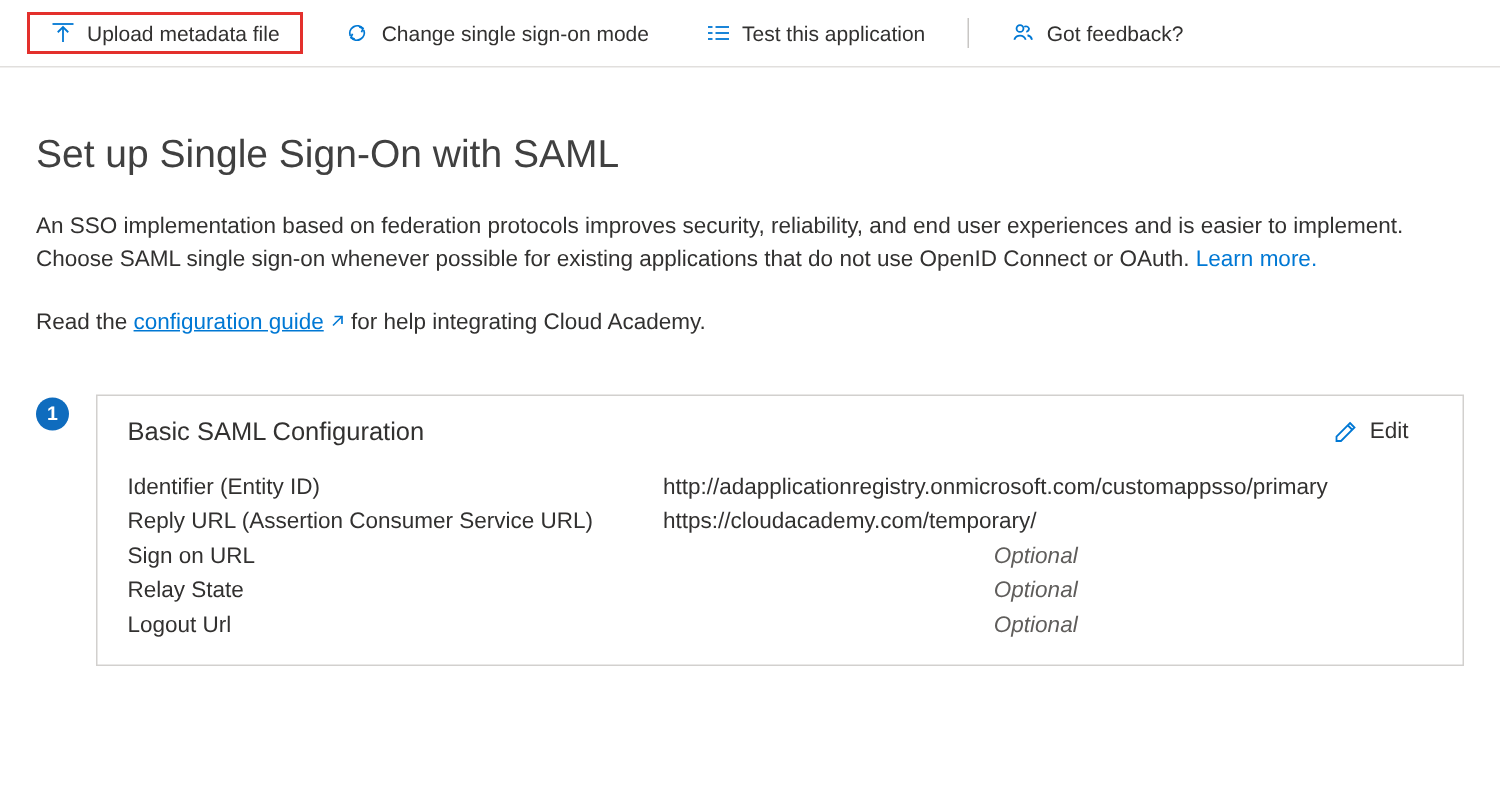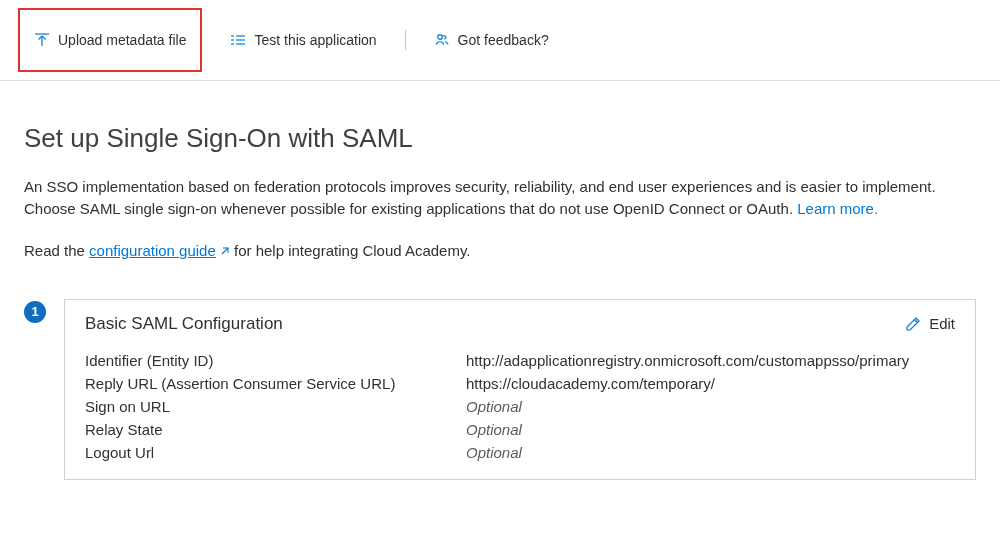--- a/index.html
+++ b/index.html
@@ -22,21 +22,21 @@
     display: inline-flex;
     align-items: center;
     gap: 8px;
     color: #323130;
     cursor: pointer;
     padding: 6px 10px;
     font-size: 14px;
   }
   .toolbar-item.highlighted {
     border: 2px solid #e3302c;
-    padding: 22px 14px;
+    padding: 4px 14px;
   }
   .toolbar-sep {
     width: 1px;
     height: 20px;
     background: #c8c6c4;
   }
   .icon {
     display: inline-flex;
     align-items: center;
     justify-content: center;
@@ -94,21 +94,21 @@
     font-weight: 600;
     display: flex;
     align-items: center;
     justify-content: center;
     flex-shrink: 0;
     margin-top: 2px;
   }
   .card {
     flex: 1;
     border: 1px solid #d2d0ce;
-    padding: 14px 20px 18px 20px;
+    padding: 14px 36px 18px 20px;
   }
   .card-header {
     display: flex;
     align-items: center;
     justify-content: space-between;
     margin-bottom: 18px;
   }
   .card-title {
     font-size: 17px;
     font-weight: 400;
@@ -129,42 +129,53 @@
     row-gap: 6px;
     column-gap: 12px;
     font-size: 15px;
   }
   .kv-key {
     color: #323130;
   }
   .kv-val {
     color: #323130;
     word-break: break-word;
-    margin-left: 24px;
   }
   .kv-val.optional {
     font-style: italic;
     color: #5f5d5b;
+    text-align: center;
   }
 </style>
 </head>
 <body>
 
 <div class="toolbar">
   <div class="toolbar-item highlighted">
     <span class="icon">
       <svg width="16" height="16" viewBox="0 0 16 16" fill="none" stroke="#0078d4" stroke-width="1.2">
         <line x1="1" y1="2" x2="15" y2="2"></line>
         <line x1="8" y1="14" x2="8" y2="4"></line>
         <polyline points="4.5,7.5 8,4 11.5,7.5"></polyline>
       </svg>
     </span>
     <span>Upload metadata file</span>
   </div>
 
+  <div class="toolbar-item">
+    <span class="icon">
+      <svg width="16" height="16" viewBox="0 0 16 16" fill="none" stroke="#0078d4" stroke-width="1.2">
+        <path d="M3.5 10 A5 5 0 0 1 12 5"></path>
+        <polyline points="9.5,4 12,5 11,7.5"></polyline>
+        <path d="M12.5 6 A5 5 0 0 1 4 11"></path>
+        <polyline points="6.5,12 4,11 5,8.5"></polyline>
+      </svg>
+    </span>
+    <span>Change single sign-on mode</span>
+  </div>
 
   <div class="toolbar-item">
     <span class="icon">
       <svg width="16" height="16" viewBox="0 0 16 16" fill="none" stroke="#0078d4" stroke-width="1.2">
         <line x1="1" y1="4" x2="4" y2="4"></line>
           <line x1="6" y1="4" x2="15" y2="4"></line>
         <line x1="1" y1="8" x2="4" y2="8"></line>
           <line x1="6" y1="8" x2="15" y2="8"></line>
         <line x1="1" y1="12" x2="4" y2="12"></line>
           <line x1="6" y1="12" x2="15" y2="12"></line>

